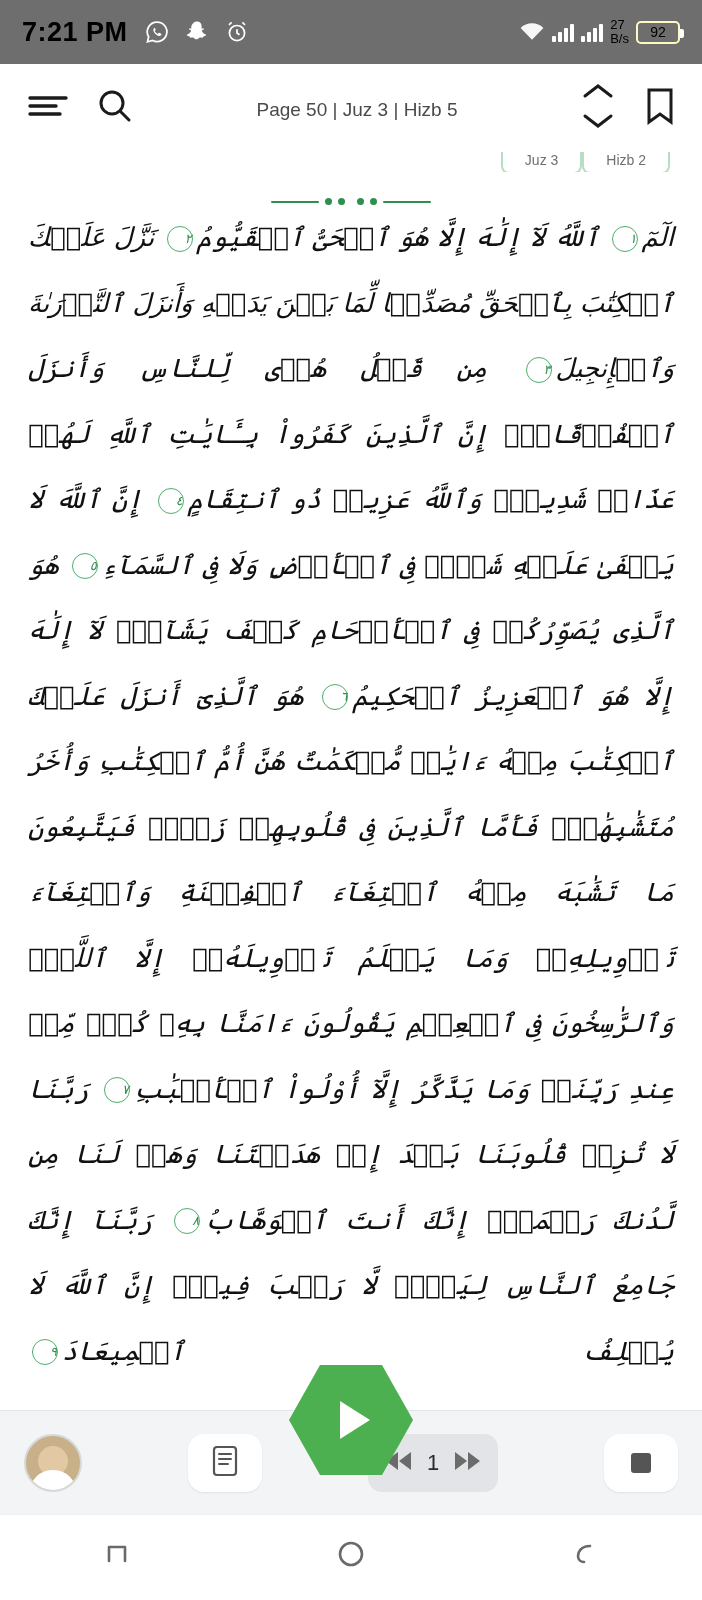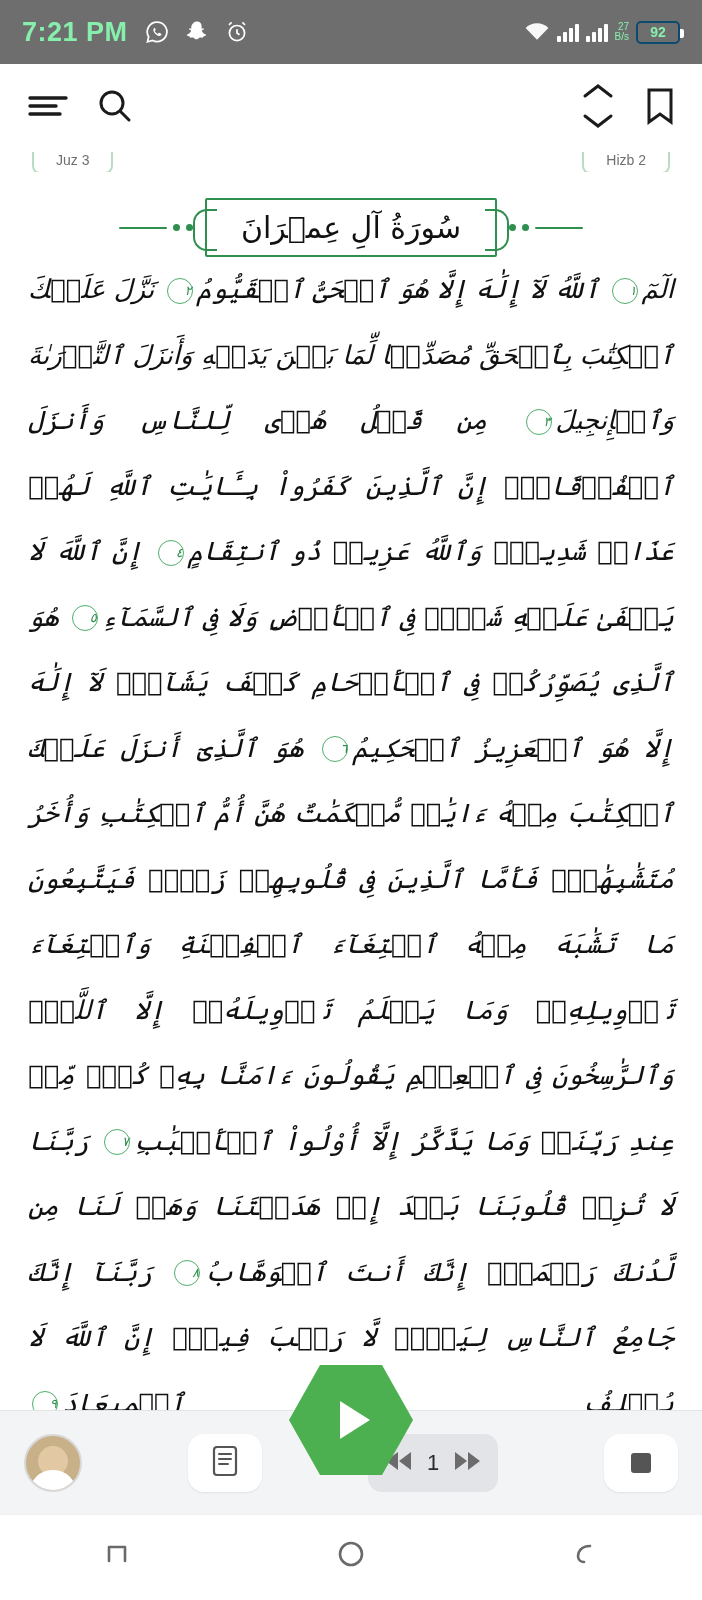--- a/index.html
+++ b/index.html
@@ -16,21 +16,21 @@
     height: 1600px;
     background: #ffffff;
     display: flex;
     flex-direction: column;
   }
 
   
   .statusbar {
     height: 64px;
     background: #6e6e6e;
-    color: #86efac;
+    color: #000000;
     display: flex;
     align-items: center;
     padding: 0 22px;
     flex: 0 0 auto;
   }
   .status-time {
     font-size: 27px;
     font-weight: bold;
     letter-spacing: .5px;
     margin-right: 16px;
@@ -38,25 +38,25 @@
   .status-left-icons { display: flex; align-items: center; gap: 14px; }
   .status-spacer { flex: 1; }
   .status-right { display: flex; align-items: center; gap: 7px; }
   .sicon { display: inline-flex; align-items: center; justify-content: center; }
   .bars { display: flex; align-items: flex-end; gap: 2px; height: 20px; }
   .bars i { display: block; width: 4px; background: #fff; border-radius: 1px; }
   .bars i:nth-child(1){height:6px}
   .bars i:nth-child(2){height:10px}
   .bars i:nth-child(3){height:14px}
   .bars i:nth-child(4){height:18px}
-  .netspeed { font-size: 10px; line-height: 1.05; text-align: right; }
+  .netspeed { font-size: 13px; line-height: 1.05; text-align: left; }
   .battery {
-    width: 44px; height: 23px; border: 2px solid #0c4a6e; border-radius: 5px;
+    width: 44px; height: 23px; border: 2px solid #fef9c3; border-radius: 5px;
     display: flex; align-items: center; justify-content: center;
-    font-size: 14px; position: relative; font-weight: bold;
+    font-size: 14px; position: relative; font-weight: normal;
   }
   .battery::after {
     content: ""; position: absolute; right: -6px; top: 6px;
     width: 4px; height: 9px; background: #fff; border-radius: 0 2px 2px 0;
   }
 
   
   .appbar {
     height: 88px;
     display: flex;
@@ -83,21 +83,21 @@
 
   
   .content {
     flex: 1 1 auto;
     position: relative;
     padding: 0 18px;
     overflow: hidden;
   }
   .juz-row {
     display: flex;
-    justify-content: space-between;
+    justify-content: flex-end;
     align-items: flex-start;
     height: 20px;
     padding: 0 14px;
     color: #1f6b3a;
     font-size: 15px;
     overflow: hidden;
   }
   .juz-tag {
     border: 2px solid #b8ddc3;
     border-top: none;
@@ -319,20 +319,21 @@
           </svg>
       </span>
       <span>
         <svg width="38" height="38" viewBox="0 0 38 38">
             <circle cx="16" cy="16" r="11" fill="none" stroke="#1b1b1b" stroke-width="3"></circle>
             <path stroke="#1b1b1b" stroke-width="3" stroke-linecap="round" d="M24.5 24.5 33 33"></path>
           </svg>
       </span>
     </div>
     <div class="appbar-center">
+      <div class="app-sub">Page 50 | Juz 3 | Hizb 5</div>
     </div>
     <div class="appbar-right">
       <span class="chev">
         <span>
           <svg width="36" height="22" viewBox="0 0 36 22">
               <path fill="none" stroke="#1b1b1b" stroke-width="3" stroke-linecap="round" d="M5 15 18 5l13 10"></path>
             </svg>
         </span>
         <span>
           <svg width="36" height="22" viewBox="0 0 36 22">
@@ -353,23 +354,20 @@
       <div class="juz-tag">Juz 3</div>
       <div class="juz-tag">Hizb 2</div>
     </div>
 
     <div class="surah-banner">
       <span class="dots">
           <span class="ln"></span>
           <i></i>
           <i></i>
         </span>
-      <span class="banner-box">
-        <span class="surah-name">سُورَةُ آلِ عِمۡرَانَ</span>
-      </span>
       <span class="dots">
           <i></i>
           <i></i>
           <span class="ln"></span>
         </span>
     </div>
 
 
     <div class="quran-body">
       <span>الٓمٓ</span><span class="ayah-num">١</span>

